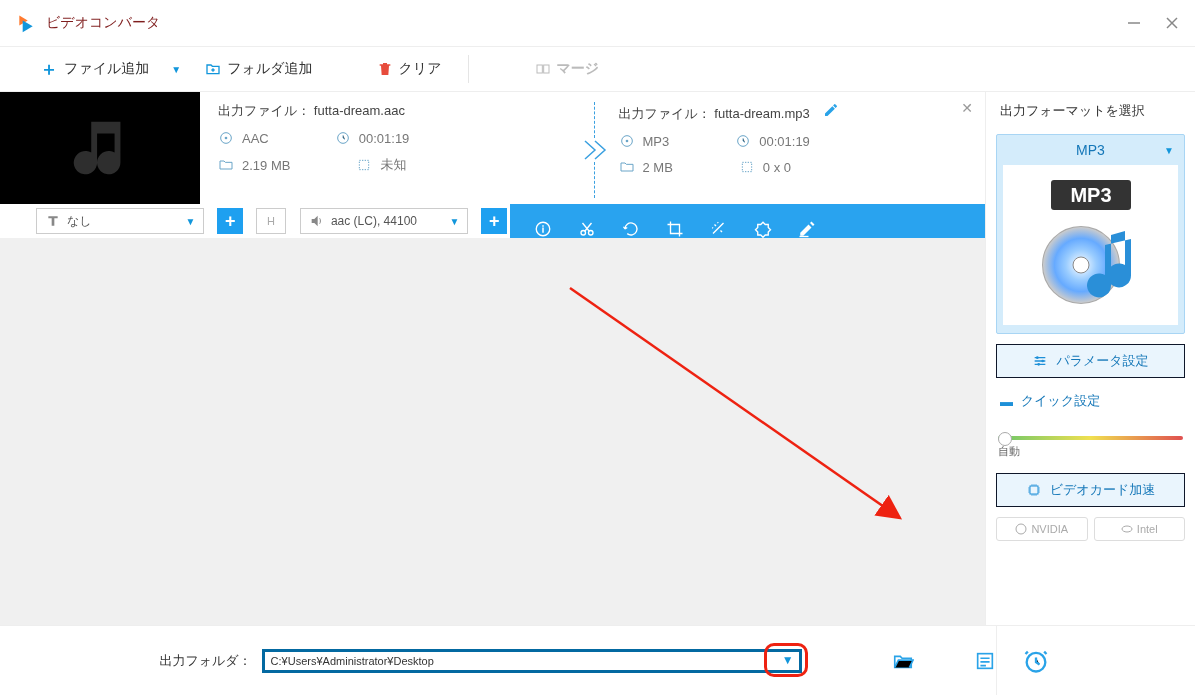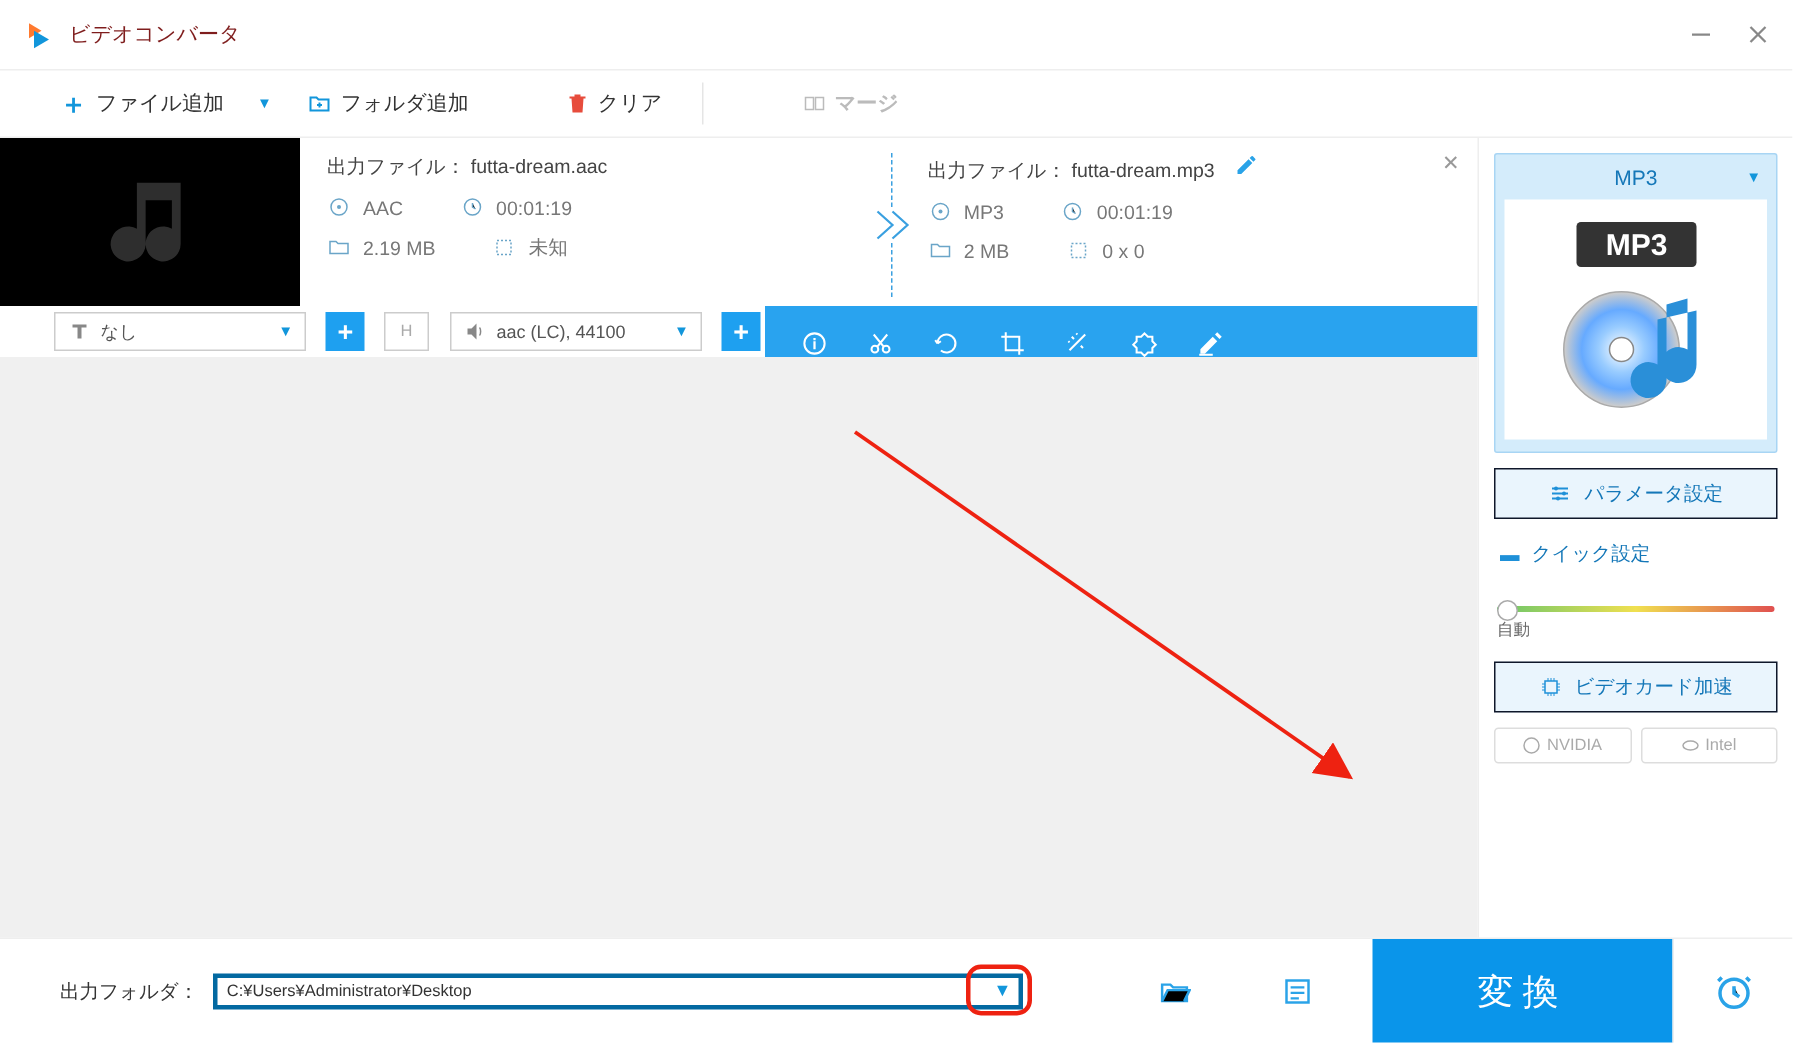--- a/index.html
+++ b/index.html
@@ -24,21 +24,21 @@
 .left-col { flex: 1; display:flex; flex-direction:column; }
 .right-col { width: 210px; border-left: 1px solid #eee; padding: 10px 10px 0 10px; display:flex; flex-direction:column; gap:10px; }
 
 
 .file-row { display: flex; height: 112px; }
 .thumb { width: 200px; background:#000; display:flex; align-items:center; justify-content:center; }
 .thumb svg { opacity:.55; }
 .file-cols { flex:1; display:flex; position:relative; padding:10px 16px 6px 18px; }
 .file-col { flex:1; display:flex; flex-direction:column; gap:10px; font-size:13px; color:#555; }
 .file-title { font-size:13px; color:#444; }
-.meta-row { display:flex; gap:38px; }
+.meta-row { display:flex; gap:66px; }
 .meta { display:flex; align-items:center; gap:8px; color:#6aa5c8; }
 .meta .val { color:#777; }
 .arrow-divider { width:50px; display:flex; align-items:center; justify-content:center; position:relative; }
 .arrow-divider::before, .arrow-divider::after { content:""; position:absolute; border-left:1px dashed #3aa0e0; height:36px; left:50%; }
 .arrow-divider::before { top:0; }
 .arrow-divider::after { bottom:0; }
 .close-x { position:absolute; top:8px; right:12px; color:#999; cursor:pointer; font-size:14px; }
 .edit-ico { color:#2aa3e8; margin-left:10px; cursor:pointer; }
 
 
@@ -300,20 +300,21 @@
             <marker id="ah" markerWidth="12" markerHeight="12" refX="9" refY="5" orient="auto">
               <path d="M0 0L10 5L0 10z" fill="#e21"></path>
             </marker>
           </defs>
         <line x1="10" y1="10" x2="340" y2="240" stroke="#e21" stroke-width="2.5" marker-end="url(#ah)"></line>
       </svg>
     </div>
   </div>
 
   <div class="right-col">
+    <div class="rp-title">出力フォーマットを選択</div>
     <div class="fmt-card">
       <div class="fmt-head">
           <span>MP3</span>
           <span class="caret">▼</span>
         </div>
       <div class="fmt-body">
         <svg width="120" height="140" viewBox="0 0 120 140">
           <rect x="20" y="5" width="80" height="30" rx="3" fill="#333"></rect>
             <text x="60" y="27" text-anchor="middle" fill="#fff" font-size="20" font-weight="bold" font-family="Arial">MP3</text>
           <circle cx="50" cy="90" r="38" fill="#ddd"></circle>
@@ -381,22 +382,19 @@
     <div class="out-caret-hl"></div>
   </div>
   <svg class="mini-ico" viewBox="0 0 24 24" style="margin-left:90px;">
       <path fill="none" stroke="#2aa3e8" stroke-width="1.8" d="M3 7h6l2 2h10v10H3z"></path>
       <path stroke="#2aa3e8" stroke-width="1.8" d="M3 19L7 11h16l-4 8"></path>
     </svg>
   <svg class="mini-ico" viewBox="0 0 24 24" style="margin-left:60px;">
       <rect x="4" y="4" width="16" height="16" fill="none" stroke="#2aa3e8" stroke-width="1.8"></rect>
       <path stroke="#2aa3e8" stroke-width="1.8" d="M7 9h10M7 13h10M7 17h6"></path>
     </svg>
-  <div class="convert-btn">
-      <span>変換</span>
-    </div>
   <div class="clock-btn">
     <svg width="28" height="28" viewBox="0 0 24 24">
         <circle cx="12" cy="13" r="8" fill="none" stroke="#2aa3e8" stroke-width="2"></circle>
         <path stroke="#2aa3e8" stroke-width="2" d="M12 9v4l3 2M5 4L3 6M19 4l2 2"></path>
       </svg>
   </div>
 </div>
 
 </body></html>

